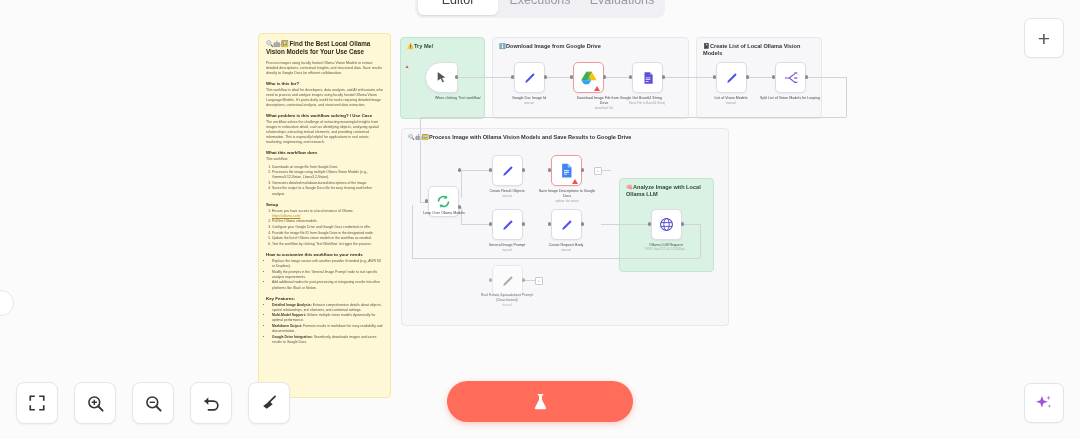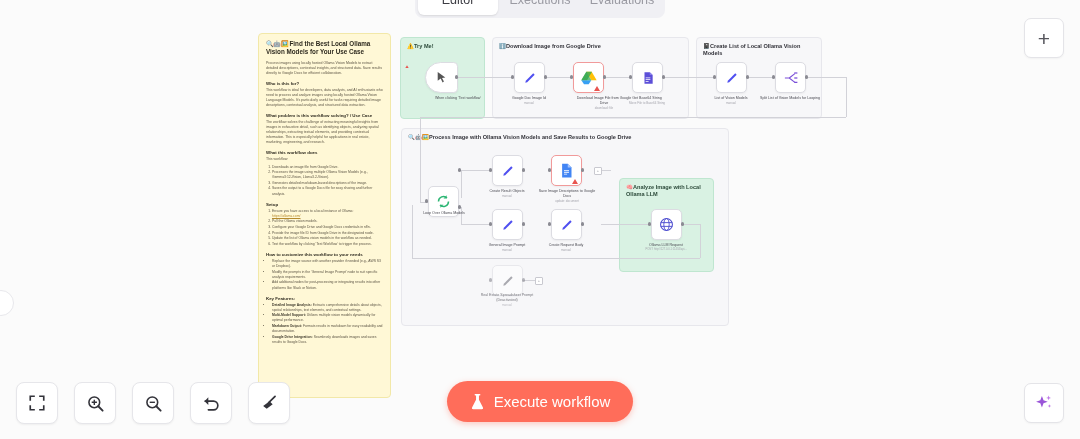--- a/index.html
+++ b/index.html
@@ -413,21 +413,20 @@
         <path d="M12 9l4 4-7.5 5.5L4 15z" fill="#33333a"></path>
       </svg>
     </div>
   </div>
 
   <div class="exec">
     <svg width="15" height="16" viewBox="0 0 20 22">
       <path d="M8 1h4v7l5.5 10.5A1.8 1.8 0 0 1 16 21H4a1.8 1.8 0 0 1-1.5-2.5L8 8z" fill="#fff"></path>
       <path d="M7 1h6" stroke="#fff" stroke-width="2" stroke-linecap="round"></path>
     </svg>
-    <span class="exec-label">Execute workflow</span>
   </div>
 
   <div class="cbtn" id="plus-btn">
     <span class="plus-glyph">+</span>
   </div>
   <div class="cbtn" id="ai-btn">
     <svg width="20" height="20" viewBox="0 0 24 24">
       <path d="M9.5 3.5l1.9 5.1 5.1 1.9-5.1 1.9-1.9 5.1-1.9-5.1-5.1-1.9 5.1-1.9z" fill="#9a55d8"></path>
       <path d="M17.5 3l.8 2.1 2.1.8-2.1.8-.8 2.1-.8-2.1-2.1-.8 2.1-.8z" fill="#c07ae8"></path>
       <path d="M18.5 13.5l.6 1.5 1.5.6-1.5.6-.6 1.5-.6-1.5-1.5-.6 1.5-.6z" fill="#c07ae8"></path>

